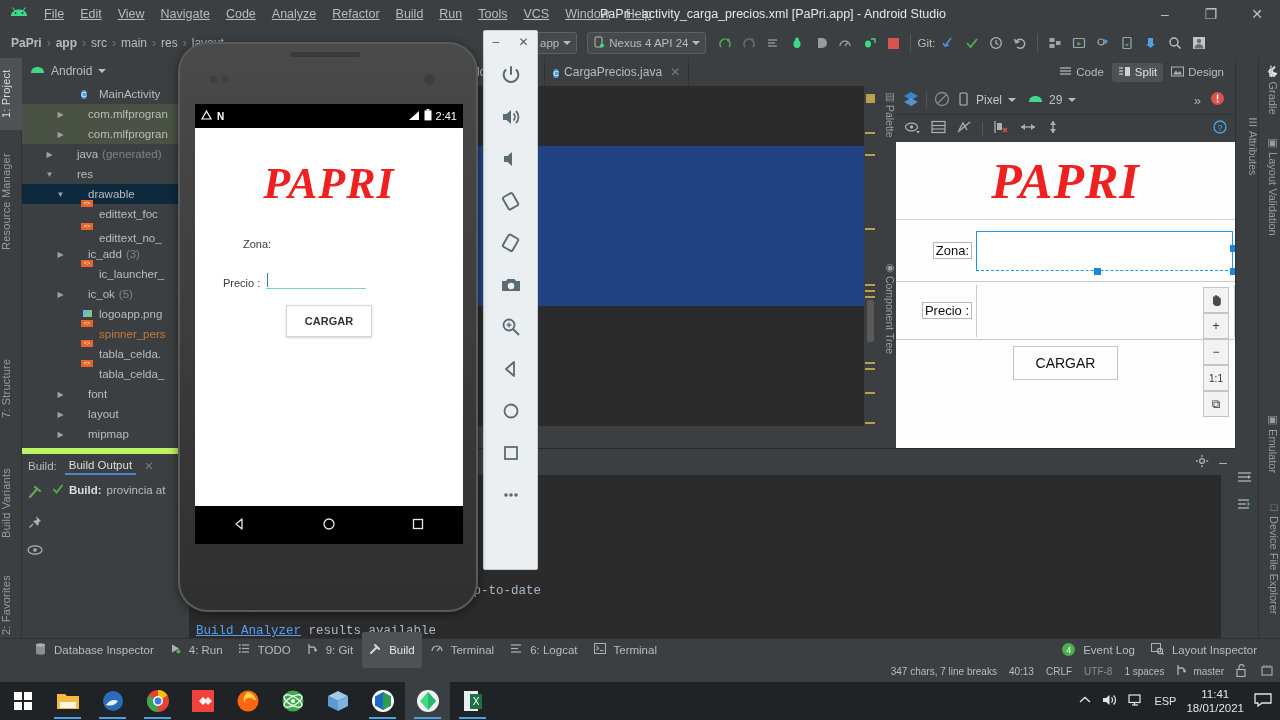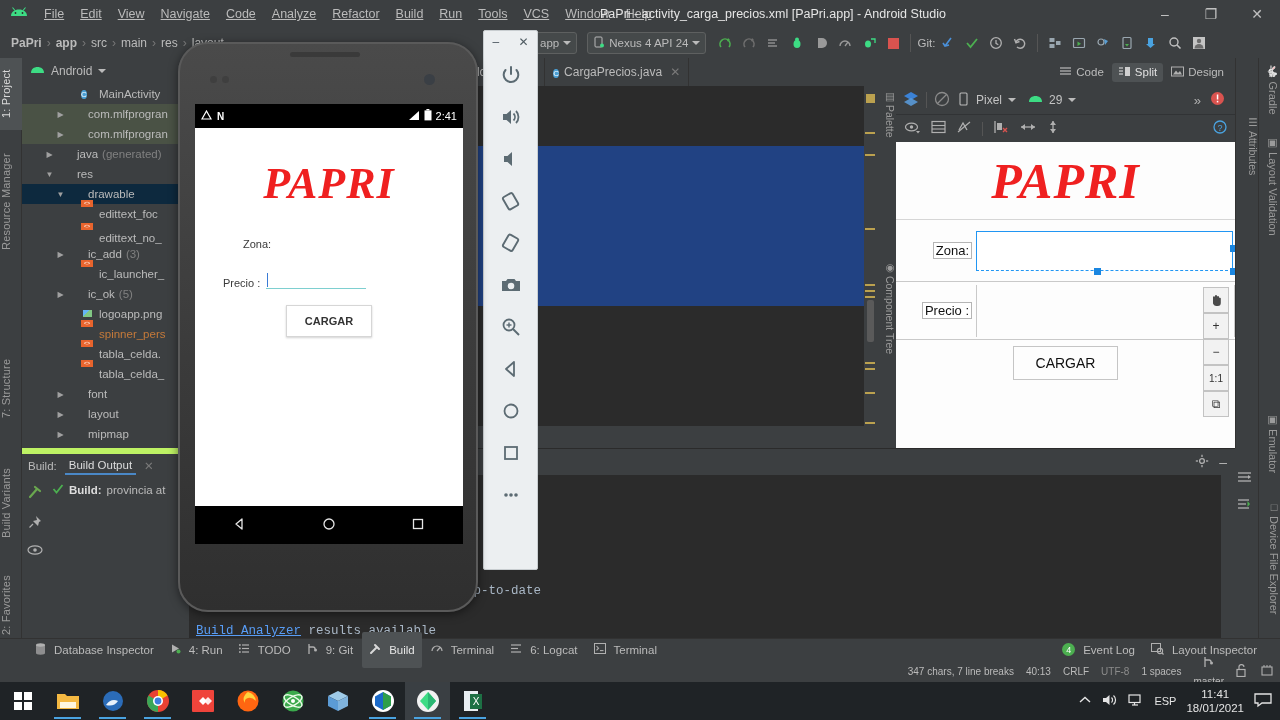--- a/index.html
+++ b/index.html
@@ -1235,21 +1235,21 @@
     <span>Layout Inspector</span>
   </div>
 </div>
 
 <div class="sb-right">
   <span>347 chars, 7 line breaks</span>
   <span>40:13</span>
   <span>CRLF</span>
   <span style="color:#8c8c8c">UTF-8</span>
   <span>1 spaces</span>
-  <span style="display:flex; align-items:center; gap:6px;flex-direction:column;">
+  <span style="display:flex; align-items:center; gap:6px;">
     <span>
       <svg width="11" height="12" viewBox="0 0 11 12">
             <line x1="2" y1="1" x2="2" y2="11" stroke="#b0b0b0" stroke-width="1.3"></line>
             <path d="M2 4 h4 a2 2 0 0 1 2 2" fill="none" stroke="#b0b0b0" stroke-width="1.3"></path>
             <circle cx="8.5" cy="7" r="1.5" fill="#b0b0b0"></circle>
           </svg>
     </span>
     <span>master</span>
   </span>
   <span>

